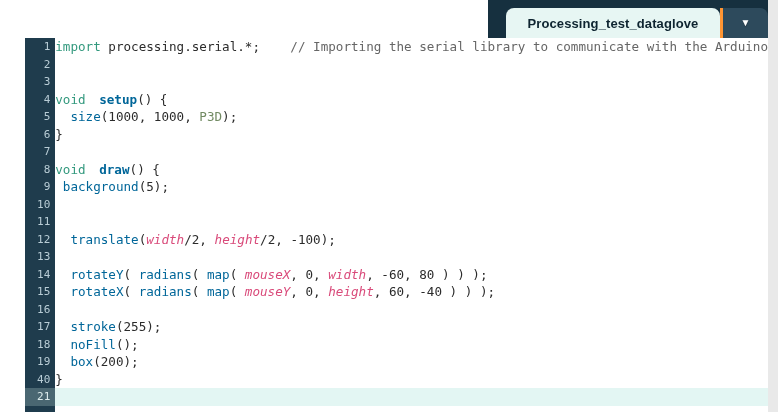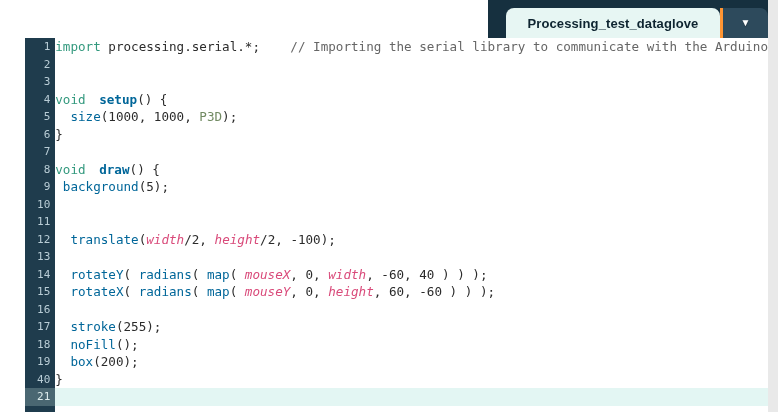--- a/index.html
+++ b/index.html
@@ -112,24 +112,24 @@
             <div class="gutter-cell">11</div>
             <div class="code-line"><span class="tok-p"> </span></div>
           </div><div class="row">
             <div class="gutter-cell">12</div>
             <div class="code-line"><span class="tok-p">  </span><span class="tok-f">translate</span><span class="tok-p">(</span><span class="tok-v">width</span><span class="tok-p">/2, </span><span class="tok-v">height</span><span class="tok-p">/2, -100);</span></div>
           </div><div class="row">
             <div class="gutter-cell">13</div>
             <div class="code-line"></div>
           </div><div class="row">
             <div class="gutter-cell">14</div>
-            <div class="code-line"><span class="tok-p">  </span><span class="tok-f">rotateY</span><span class="tok-p">( </span><span class="tok-f">radians</span><span class="tok-p">( </span><span class="tok-f">map</span><span class="tok-p">( </span><span class="tok-v">mouseX</span><span class="tok-p">, 0, </span><span class="tok-v">width</span><span class="tok-p">, -60, 40 ) ) );</span></div>
+            <div class="code-line"><span class="tok-p">  </span><span class="tok-f">rotateY</span><span class="tok-p">( </span><span class="tok-f">radians</span><span class="tok-p">( </span><span class="tok-f">map</span><span class="tok-p">( </span><span class="tok-v">mouseX</span><span class="tok-p">, 0, </span><span class="tok-v">width</span><span class="tok-p">, -60, 80 ) ) );</span></div>
           </div><div class="row">
             <div class="gutter-cell">15</div>
-            <div class="code-line"><span class="tok-p">  </span><span class="tok-f">rotateX</span><span class="tok-p">( </span><span class="tok-f">radians</span><span class="tok-p">( </span><span class="tok-f">map</span><span class="tok-p">( </span><span class="tok-v">mouseY</span><span class="tok-p">, 0, </span><span class="tok-v">height</span><span class="tok-p">, 60, -60 ) ) );</span></div>
+            <div class="code-line"><span class="tok-p">  </span><span class="tok-f">rotateX</span><span class="tok-p">( </span><span class="tok-f">radians</span><span class="tok-p">( </span><span class="tok-f">map</span><span class="tok-p">( </span><span class="tok-v">mouseY</span><span class="tok-p">, 0, </span><span class="tok-v">height</span><span class="tok-p">, 60, -40 ) ) );</span></div>
           </div><div class="row">
             <div class="gutter-cell">16</div>
             <div class="code-line"></div>
           </div><div class="row">
             <div class="gutter-cell">17</div>
             <div class="code-line"><span class="tok-p">  </span><span class="tok-f">stroke</span><span class="tok-p">(255);</span></div>
           </div><div class="row">
             <div class="gutter-cell">18</div>
             <div class="code-line"><span class="tok-p">  </span><span class="tok-f">noFill</span><span class="tok-p">();</span></div>
           </div><div class="row">

